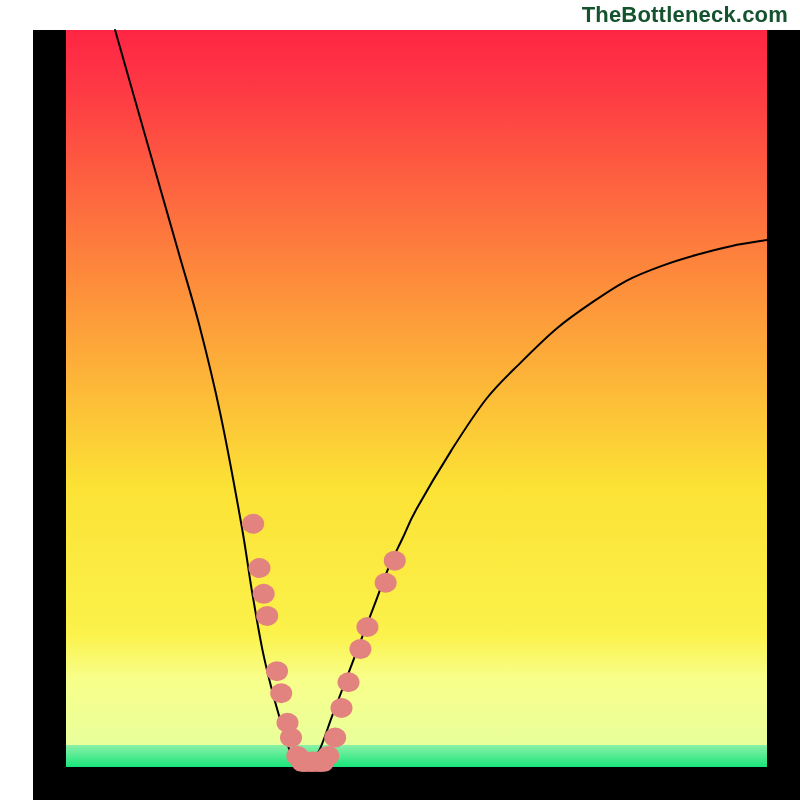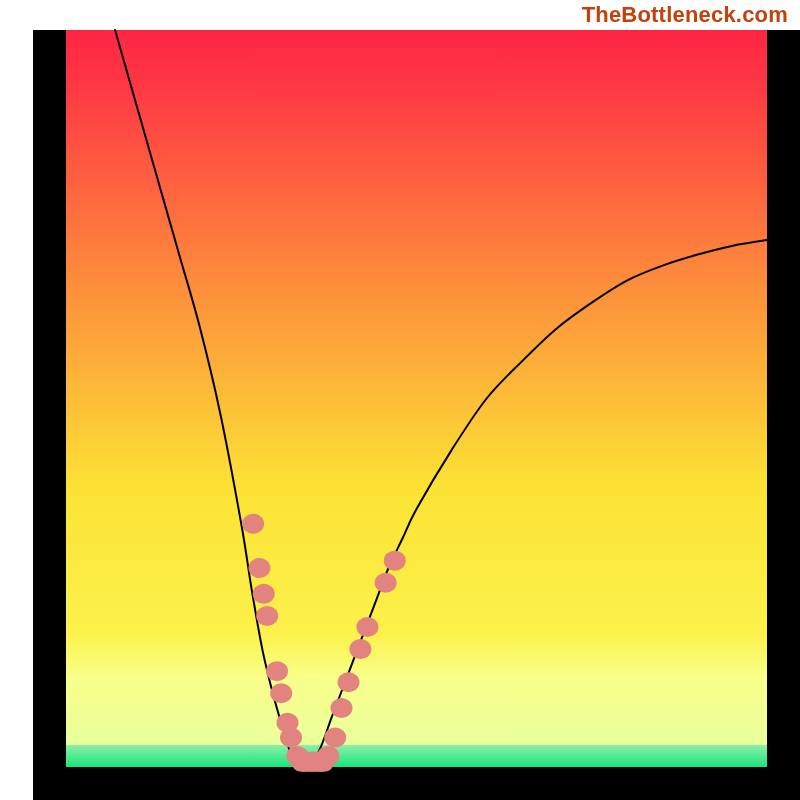--- a/index.html
+++ b/index.html
@@ -15,21 +15,21 @@
     width: 800px;
     height: 800px;
   }
   .watermark {
     position: absolute;
     top: 2px;
     right: 12px;
     font-family: Arial, Helvetica, sans-serif;
     font-size: 22px;
     font-weight: bold;
-    color: #c2410c;
+    color: #14532d;
     letter-spacing: 0.2px;
   }
   svg {
     display: block;
     position: absolute;
     top: 0;
     left: 0;
   }
 </style>
 </head>

